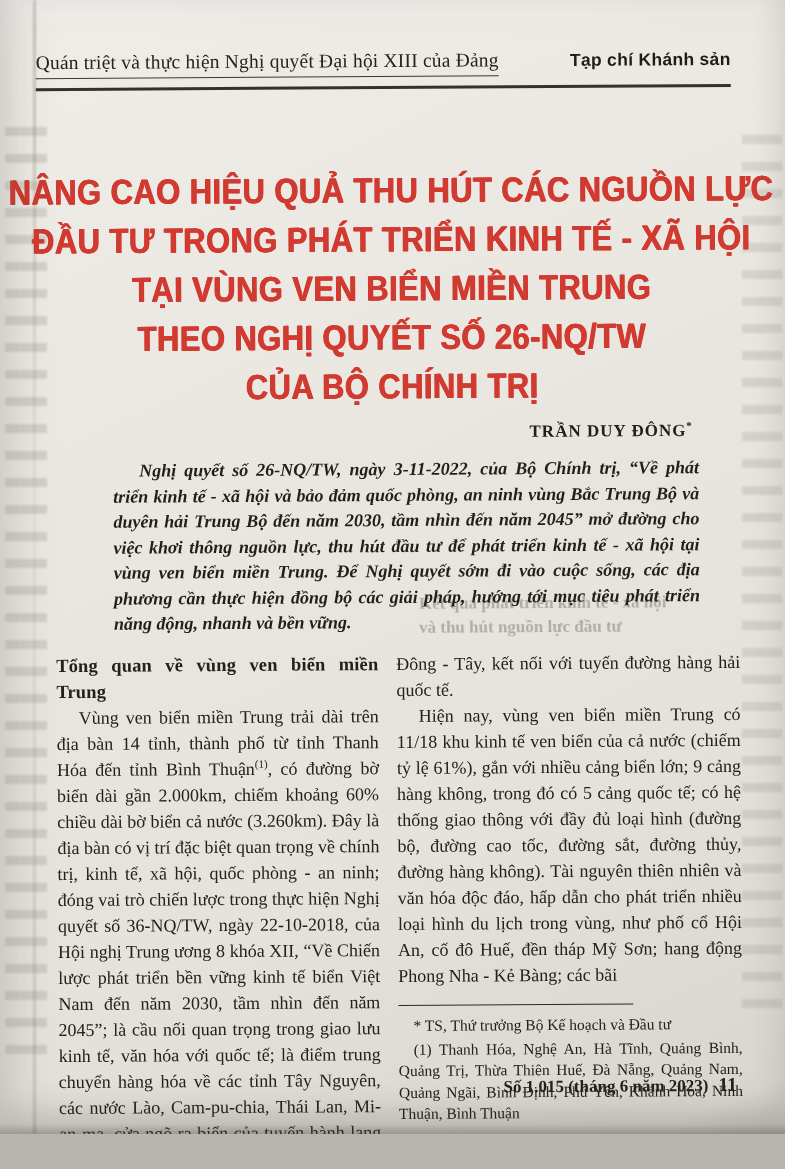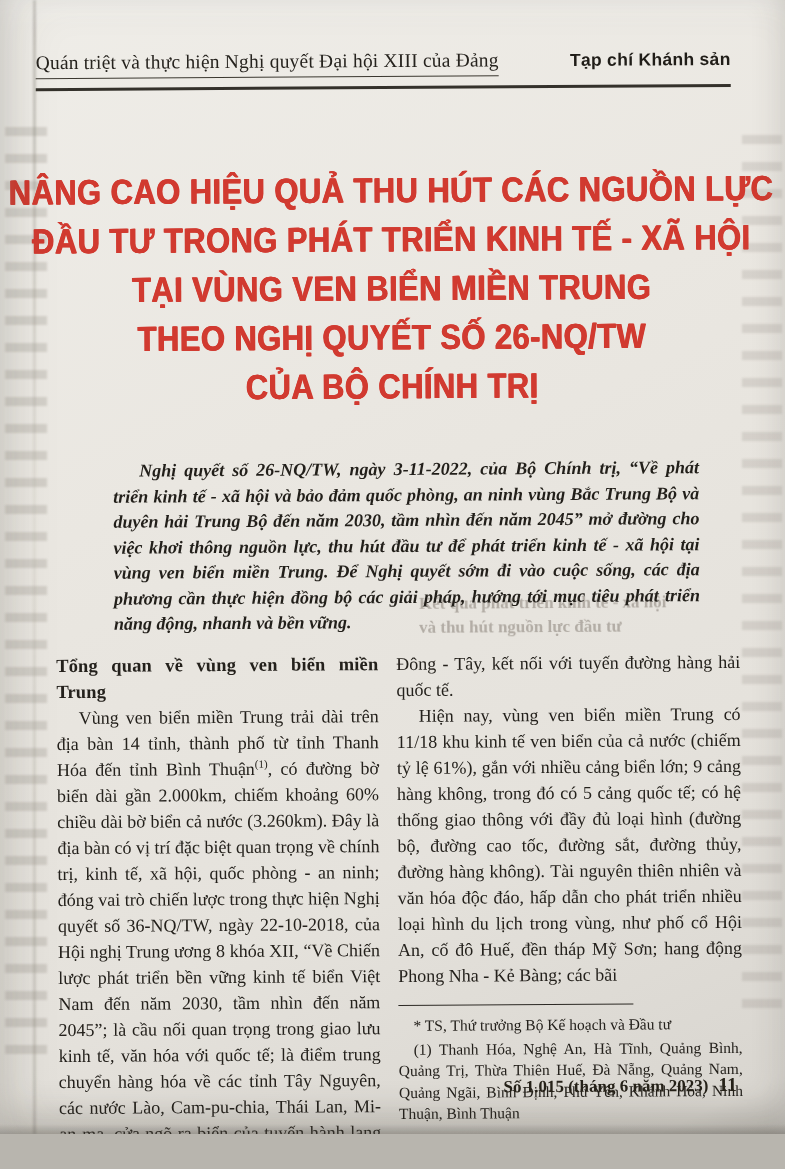--- a/index.html
+++ b/index.html
@@ -80,20 +80,21 @@
     </div>
 
     <div class="title">
       <div class="title-line">NÂNG CAO HIỆU QUẢ THU HÚT CÁC NGUỒN LỰC</div>
       <div class="title-line">ĐẦU TƯ TRONG PHÁT TRIỂN KINH TẾ - XÃ HỘI</div>
       <div class="title-line">TẠI VÙNG VEN BIỂN MIỀN TRUNG</div>
       <div class="title-line">THEO NGHỊ QUYẾT SỐ 26-NQ/TW</div>
       <div class="title-line">CỦA BỘ CHÍNH TRỊ</div>
     </div>
 
+    <div class="author"><span>TRẦN DUY ĐÔNG</span><sup>*</sup></div>
 
     <div class="bleed-heading">
       <div>Kết quả phát triển kinh tế - xã hội</div>
       <div>và thu hút nguồn lực đầu tư</div>
     </div>
 
     <div class="abstract">Nghị quyết số 26-NQ/TW, ngày 3-11-2022, của Bộ Chính trị, “Về phát triển kinh tế - xã hội và bảo đảm quốc phòng, an ninh vùng Bắc Trung Bộ và duyên hải Trung Bộ đến năm 2030, tầm nhìn đến năm 2045” mở đường cho việc khơi thông nguồn lực, thu hút đầu tư để phát triển kinh tế - xã hội tại vùng ven biển miền Trung. Để Nghị quyết sớm đi vào cuộc sống, các địa phương cần thực hiện đồng bộ các giải pháp, hướng tới mục tiêu phát triển năng động, nhanh và bền vững.</div>
 
     <div class="columns">
       <div class="col col-l">

